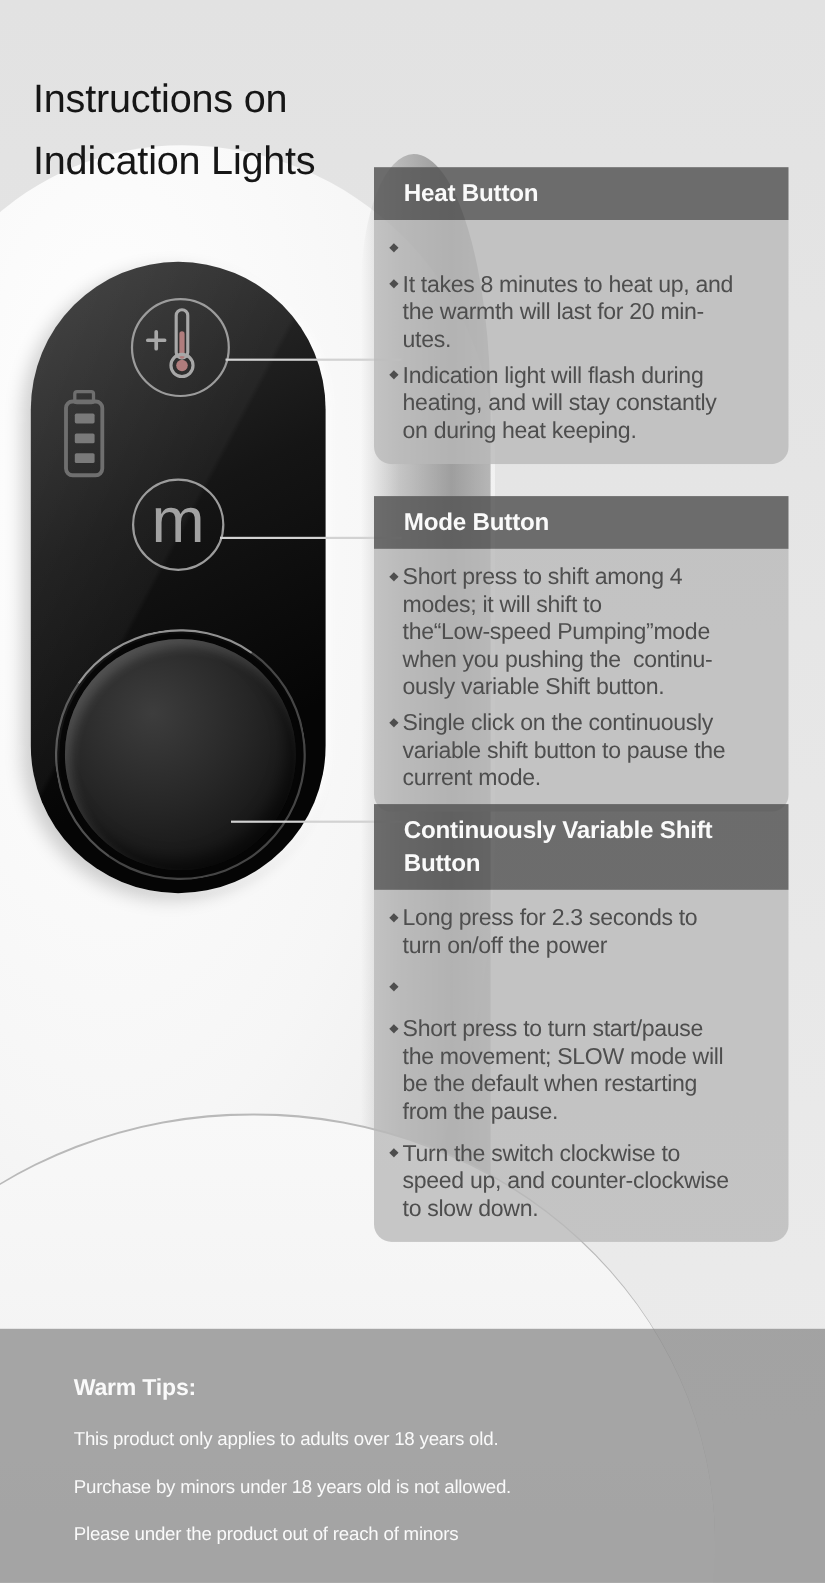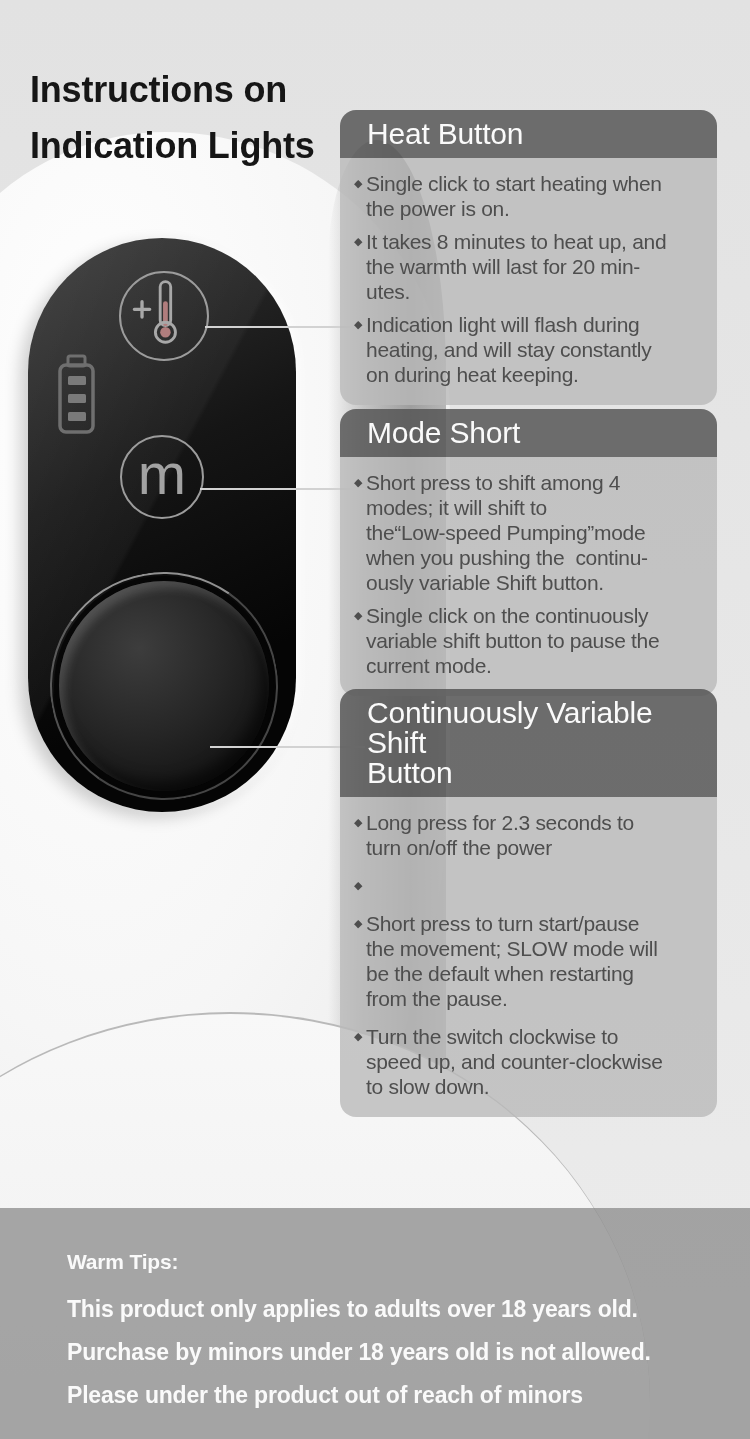--- a/index.html
+++ b/index.html
@@ -56,35 +56,35 @@
   .mode-circle{left:120px;top:435px;width:84px;height:84px;}
   .mode-m{font-size:58px;color:#a2a2a2;font-weight:400;line-height:1;margin-top:-6px;}
   .battery{position:absolute;left:56px;top:354px;z-index:6;}
   .callout{position:absolute;height:2px;background:#d2d2d2;z-index:7;}
   .callout.c1{left:205px;top:326px;width:160px;}
   .callout.c2{left:200px;top:488px;width:165px;}
   .callout.c3{left:210px;top:746px;width:155px;}
   
   .page-title{
     position:absolute;left:30px;top:62px;z-index:9;
-    font-size:36px;line-height:56px;font-weight:700;color:#161616;
+    font-size:36px;line-height:56px;font-weight:400;color:#161616;
     white-space:pre-line;letter-spacing:-0.2px;
   }
   
   .panel{
     position:absolute;left:340px;width:377px;z-index:8;
     border-radius:16px;overflow:hidden;
   }
   .panel-heat{top:110px;}
   .panel-mode{top:409px;}
   .panel-cvs{top:689px;}
   .panel-header{
     background:rgba(85,85,85,0.84);
-    color:#fafafa;font-size:30px;font-weight:400;line-height:30px;
-    padding:9px 16px 9px 27px;white-space:pre-line;letter-spacing:-0.2px;
+    color:#fafafa;font-size:22px;font-weight:700;line-height:30px;
+    padding:9px 16px 9px 27px;white-space:pre-line;letter-spacing:-0.2px;margin-top:42px;
   }
   .panel-body{
     background:rgba(185,185,185,0.78);
     padding:13px 8px 18px 10px;
   }
   .bullet{
     display:flex;align-items:flex-start;
     color:#4e4e4e;font-size:21px;line-height:25px;letter-spacing:-0.3px;
   }
   .panel-heat .bullet,.panel-mode .bullet{margin-bottom:8px;}
@@ -94,21 +94,21 @@
     flex:0 0 16px;font-size:11px;line-height:25px;text-align:center;color:#4e4e4e;
   }
   .bullet .txt{white-space:pre-line;}
   
   .warm-tips{
     position:absolute;left:0;top:1208px;width:750px;height:231px;z-index:10;
     background:rgba(135,135,135,0.72);
     padding:42px 20px 0 67px;color:#fafafa;
   }
   .warm-tips .wt-title{font-size:21px;font-weight:700;margin-bottom:22px;letter-spacing:-0.2px;}
-  .warm-tips .wt-line{font-size:23px;line-height:26px;margin-bottom:17px;font-weight:700;letter-spacing:-0.2px;}
+  .warm-tips .wt-line{font-size:17px;line-height:26px;margin-bottom:17px;font-weight:400;letter-spacing:-0.2px;}
 </style>
 </head>
 <body>
 
 <div id="stage">
 
   <div class="dome"></div>
   <div class="flank"></div>
   <div class="floor"></div>
 
@@ -144,40 +144,38 @@
   <div class="callout c3"></div>
 
   <div class="page-title">Instructions on
 Indication Lights</div>
 
   <div class="panel panel-heat">
     <div class="panel-header">Heat Button</div>
     <div class="panel-body">
       <div class="bullet">
         <span class="marker">◆</span>
-        <span class="txt">Single click to start heating when
-the power is on.</span>
       </div>
       <div class="bullet">
         <span class="marker">◆</span>
         <span class="txt">It takes 8 minutes to heat up, and
 the warmth will last for 20 min-
 utes.</span>
       </div>
       <div class="bullet">
         <span class="marker">◆</span>
         <span class="txt">Indication light will flash during
 heating, and will stay constantly
 on during heat keeping.</span>
       </div>
     </div>
   </div>
 
   <div class="panel panel-mode">
-    <div class="panel-header">Mode Short</div>
+    <div class="panel-header">Mode Button</div>
     <div class="panel-body">
       <div class="bullet">
         <span class="marker">◆</span>
         <span class="txt">Short press to shift among 4
 modes; it will shift to
 the“Low-speed Pumping”mode
 when you pushing the &nbsp;continu-
 ously variable Shift button.</span>
       </div>
       <div class="bullet">

